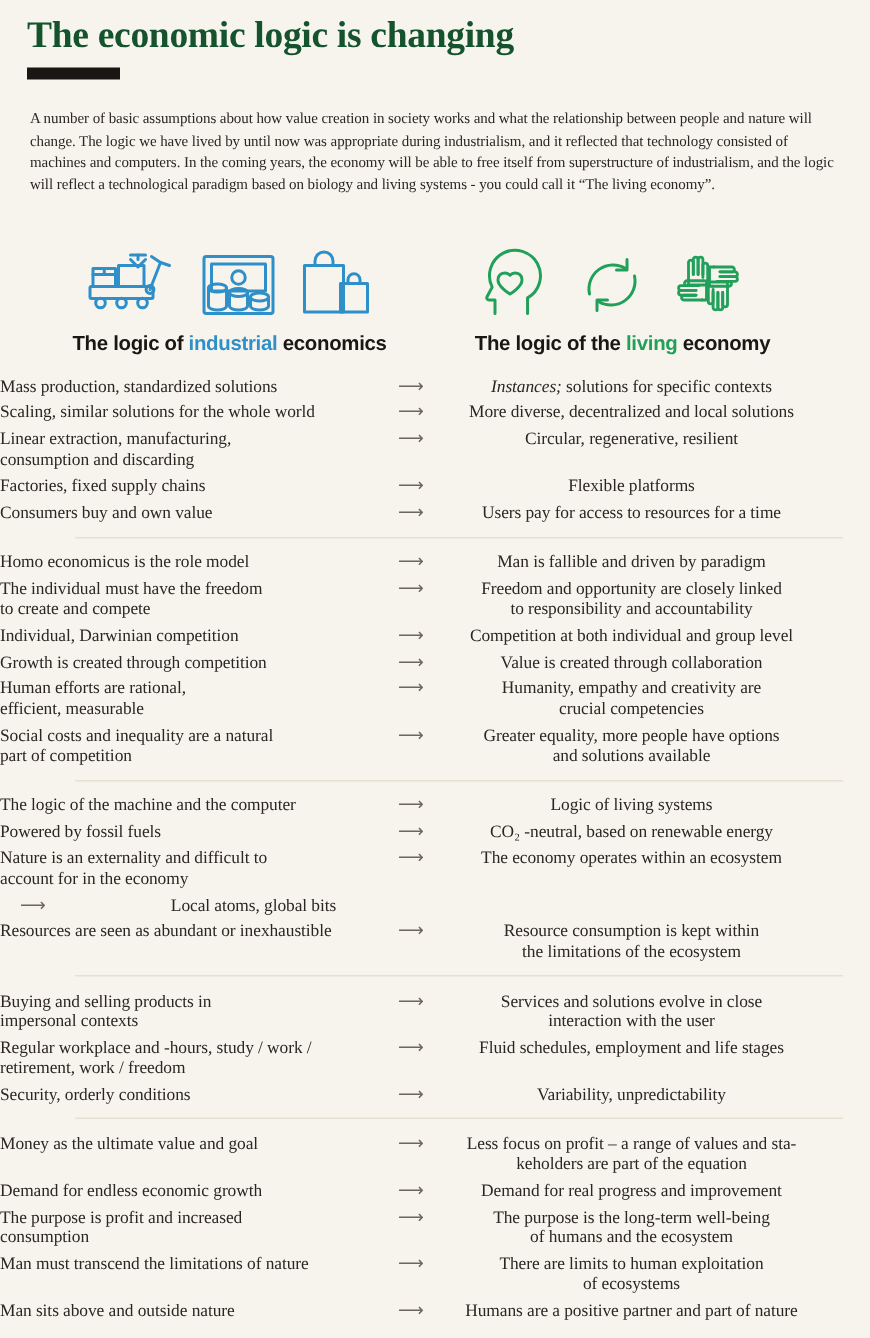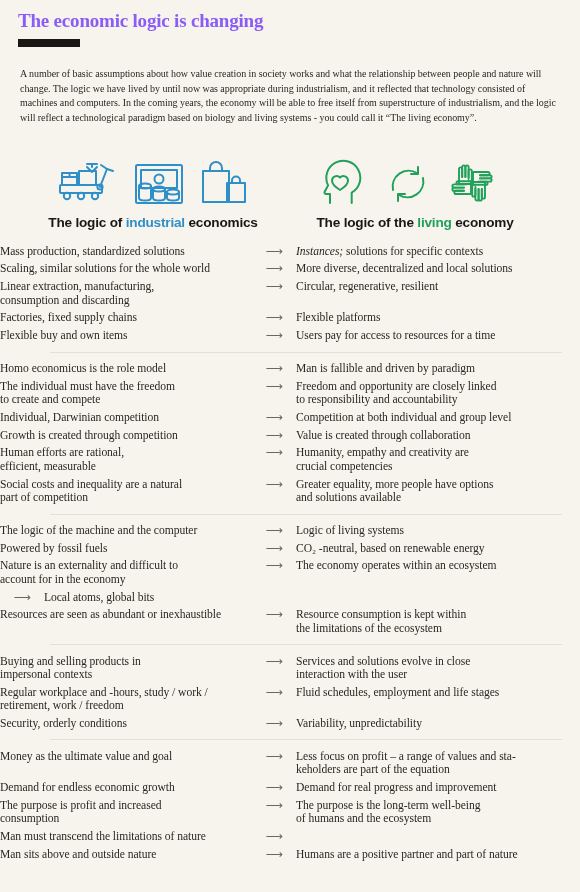--- a/index.html
+++ b/index.html
@@ -9,25 +9,25 @@
     font-family:"Liberation Serif", serif;
     color:#231f1c;
     overflow:hidden;
   }
   .page{position:relative;width:580px;height:892px;box-sizing:border-box;}
 
   
   .title{
     font-family:"Liberation Serif", serif;
     font-weight:700;
-    font-size:19px;
+    font-size:25px;
     letter-spacing:-0.2px;
     margin:0;
     padding:10px 0 0 18px;
-    color:#8b5cf6;
+    color:#14532d;
   }
   .title-rule{
     width:62px;height:8px;background:#1a1613;
     margin:7px 0 0 18px;
   }
   .intro{
     margin:20px 18px 0 20px;
     font-size:10px;
     line-height:14.6px;
     color:#2b2622;
@@ -97,21 +97,21 @@
     width:44px;
     text-align:center;
     font-size:12px;
     line-height:13.4px;
     color:#6d665d;
     flex:0 0 44px;
     font-family:"DejaVu Sans", sans-serif;
   }
   .cell-right{
     width:250px;
-    text-align:left;
+    text-align:center;
     font-size:11.6px;
     line-height:13.4px;
     color:#2b2622;
     letter-spacing:-0.05px;
   }
   .cell-right .it{font-style:italic;}
 </style>
 </head>
 <body>
 
@@ -241,21 +241,21 @@
           <div class="cell-left">Linear extraction, manufacturing,<br>consumption and discarding</div>
           <div class="arrow">⟶</div>
           <div class="cell-right"><span>Circular, regenerative, resilient</span></div>
         </div>
         <div class="row">
           <div class="cell-left">Factories, fixed supply chains</div>
           <div class="arrow">⟶</div>
           <div class="cell-right"><span>Flexible platforms</span></div>
         </div>
         <div class="row">
-          <div class="cell-left">Flexible buy and own items</div>
+          <div class="cell-left">Consumers buy and own value</div>
           <div class="arrow">⟶</div>
           <div class="cell-right"><span>Users pay for access to resources for a time</span></div>
         </div>
       </div>
       <div class="divider"></div>
       <div class="group">
         <div class="row">
           <div class="cell-left">Homo economicus is the role model</div>
           <div class="arrow">⟶</div>
           <div class="cell-right"><span>Man is fallible and driven by paradigm</span></div>
@@ -344,20 +344,21 @@
           <div class="cell-right"><span>Demand for real progress and improvement</span></div>
         </div>
         <div class="row">
           <div class="cell-left">The purpose is profit and increased<br>consumption</div>
           <div class="arrow">⟶</div>
           <div class="cell-right"><span>The purpose is the long-term well-being<br>of humans and the ecosystem</span></div>
         </div>
         <div class="row">
           <div class="cell-left">Man must transcend the limitations of nature</div>
           <div class="arrow">⟶</div>
+          <div class="cell-right"><span>There are limits to human exploitation<br>of ecosystems</span></div>
         </div>
         <div class="row">
           <div class="cell-left">Man sits above and outside nature</div>
           <div class="arrow">⟶</div>
           <div class="cell-right"><span>Humans are a positive partner and part of nature</span></div>
         </div>
       </div>
     </div>
 
 </div>

